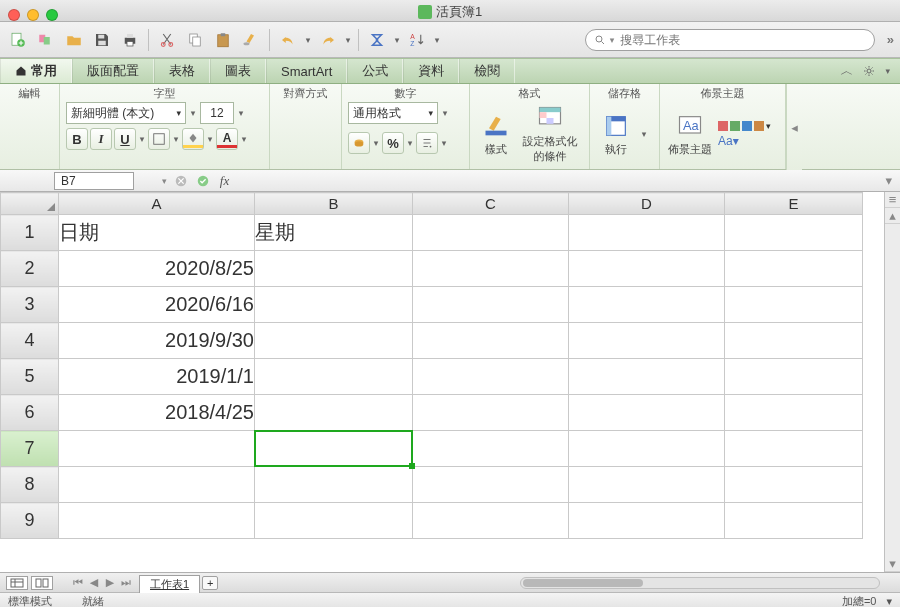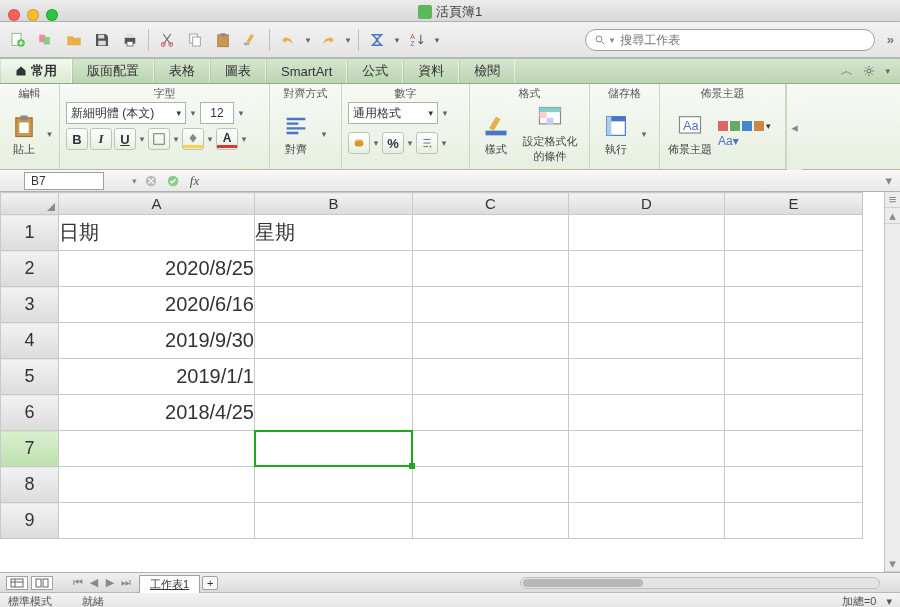--- a/index.html
+++ b/index.html
@@ -48,21 +48,21 @@
   .sbtn.u{text-decoration:underline;}
   .sbtn svg{width:14px;height:14px;}
   .color-strip{ width:20px;height:3px; }
   .drop-tri{ width:8px; display:flex;align-items:center;justify-content:center;}
   .drop-tri::after{content:"▾"; font-size:9px; color:#666;}
   .numfmt{ width:90px; height:22px; border:1px solid #a8b8a0; background:#fff; font-size:12px; display:flex; align-items:center; padding:0 4px; justify-content:space-between;}
   .ribbon-toggle{ width:16px; height:86px; display:flex; align-items:center; justify-content:center; color:#888; background:linear-gradient(#f7faf5,#e7efe1); border-left:1px solid #c9d8c1;}
 
   
   .fbar { height:22px; background:linear-gradient(#f8f8f8,#e8e8e8); border-bottom:1px solid #b0b0b0; display:flex; align-items:center; }
-  .namebox { width:80px; height:18px; background:#fff; border:1px solid #a0a0a0; display:flex; align-items:center; padding:0 6px; font-size:12px; }
+  .namebox { width:80px; height:18px; margin-left:30px; background:#fff; border:1px solid #a0a0a0; display:flex; align-items:center; padding:0 6px; font-size:12px; }
   .fbar .fctrl{ display:flex; align-items:center; gap:6px; margin-left:28px;}
   .fbar .fctrl .fbtn{ width:16px;height:16px; display:flex;align-items:center;justify-content:center;}
   .fbar .fctrl svg{width:14px;height:14px;}
   .fx{ font-style:italic; font-family:serif; font-size:13px; color:#555;}
   .fbar-right{margin-left:auto; padding-right:8px; color:#888;}
 
   
   .gridwrap { position:relative; height:380px; background:#fff; display:flex; }
   .vscroll-gutter{ width:16px; background:#ececec; border-left:1px solid #c0c0c0; display:flex; flex-direction:column;}
   .vscroll-gutter .arrow{height:16px; display:flex;align-items:center;justify-content:center; color:#888; border-bottom:1px solid #d0d0d0;}
@@ -247,31 +247,20 @@
         <path d="M12 2v3M12 19v3M2 12h3M19 12h3M5 5l2 2M17 17l2 2M19 5l-2 2M5 19l2-2" stroke="#666" stroke-width="2"></path>
       </svg>
     <span style="font-size:9px;">▾</span>
   </div>
 </div>
 
 <div class="ribbon-body">
 
   <div class="rgroup" style="width:60px;">
     <div class="glabel">編輯</div>
-    <div class="gbody">
-      <div class="bigbtn">
-        <svg viewBox="0 0 24 24">
-            <rect x="5" y="5" width="14" height="16" fill="#c89850" stroke="#a07030"></rect>
-            <rect x="9" y="3" width="6" height="4" fill="#888"></rect>
-            <rect x="8" y="9" width="8" height="9" fill="#fff"></rect>
-          </svg>
-        <span>貼上</span>
-      </div>
-      <span class="drop-tri"></span>
-    </div>
   </div>
 
   <div class="rgroup" style="width:210px;">
     <div class="glabel">字型</div>
     <div style="display:flex; flex-direction:column; flex:1;">
       <div class="font-row">
         <div class="font-select">
             <span>新細明體 (本文)</span>
             <span style="font-size:9px;">▾</span>
           </div>
@@ -303,29 +292,20 @@
             <span style="font-size:12px;">A</span>
             <div class="color-strip" style="background:#d33;"></div>
           </div>
         <span class="drop-tri"></span>
       </div>
     </div>
   </div>
 
   <div class="rgroup" style="width:72px;">
     <div class="glabel">對齊方式</div>
-    <div class="gbody">
-      <div class="bigbtn">
-        <svg viewBox="0 0 24 24">
-            <path d="M4 6h16M4 10h10M4 14h16M4 18h10" stroke="#4a74c4" stroke-width="2"></path>
-          </svg>
-        <span>對齊</span>
-      </div>
-      <span class="drop-tri"></span>
-    </div>
   </div>
 
   <div class="rgroup" style="width:128px;">
     <div class="glabel">數字</div>
     <div style="display:flex; flex-direction:column; gap:4px; flex:1;">
       <div class="font-row">
         <div class="numfmt">
             <span>通用格式</span>
             <span style="font-size:9px;">▾</span>
           </div>

